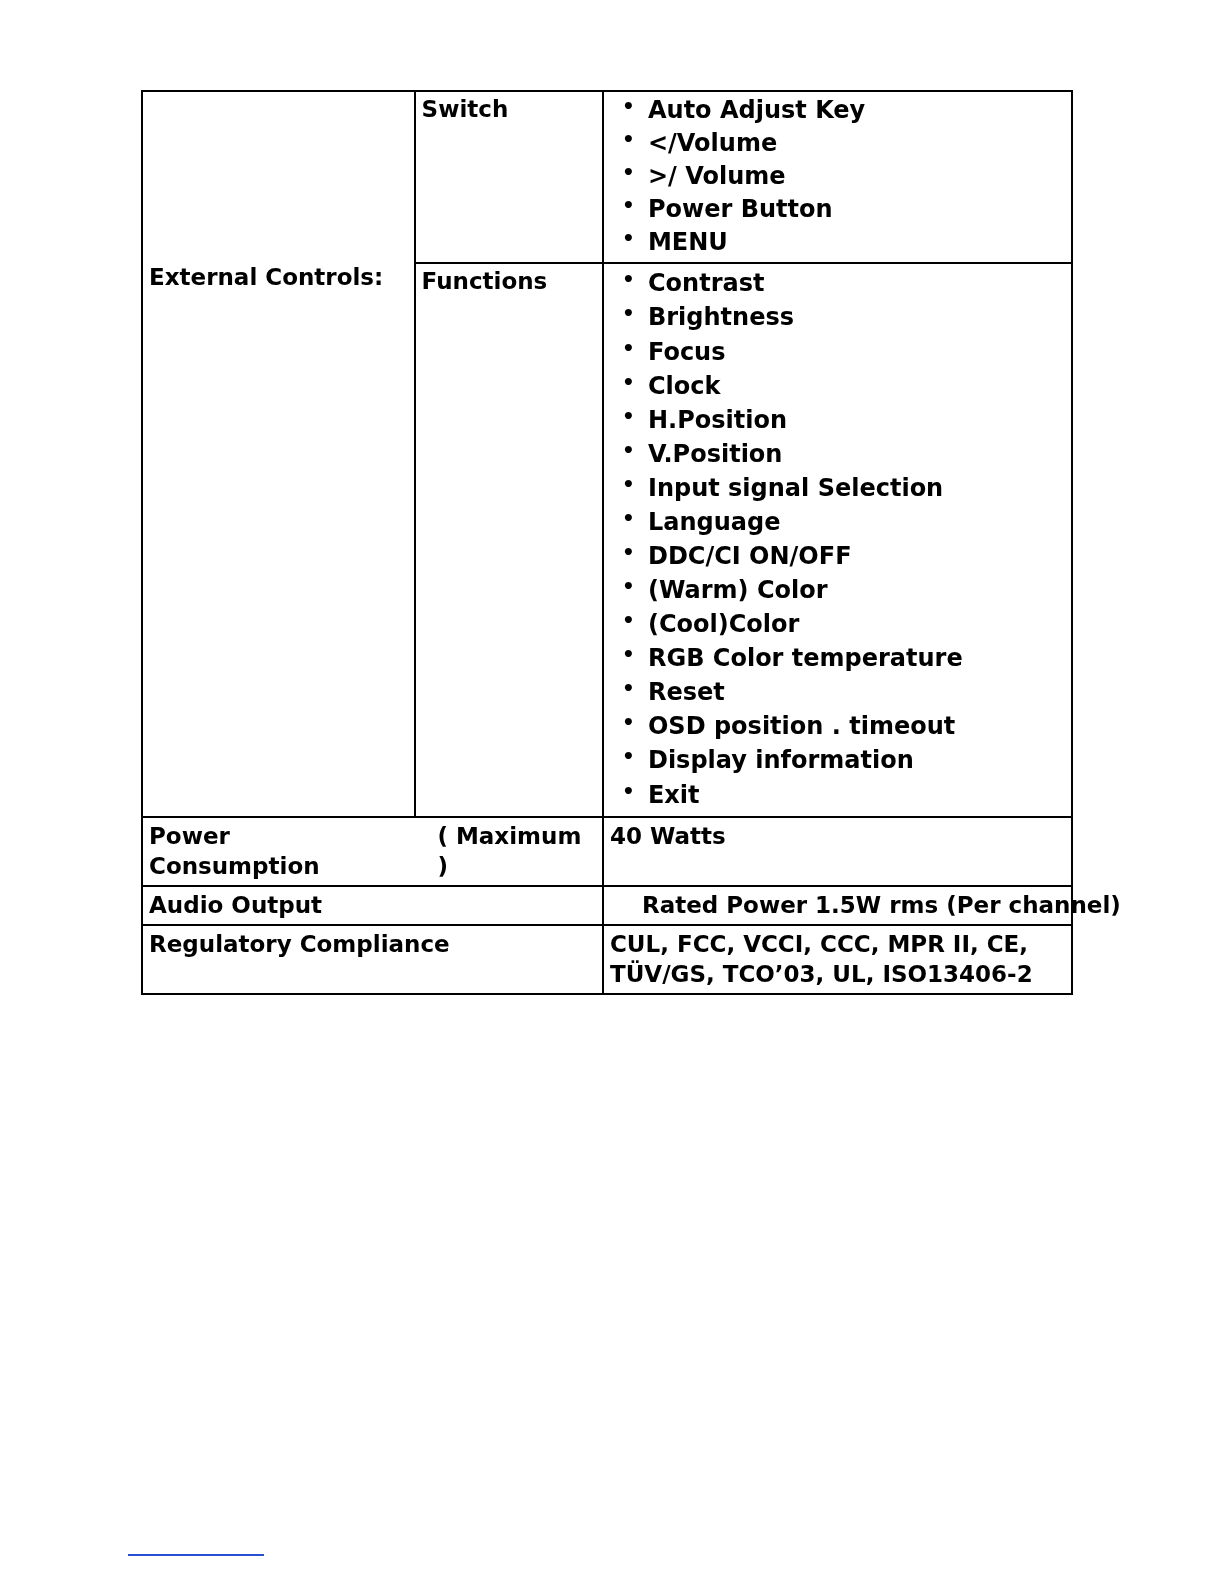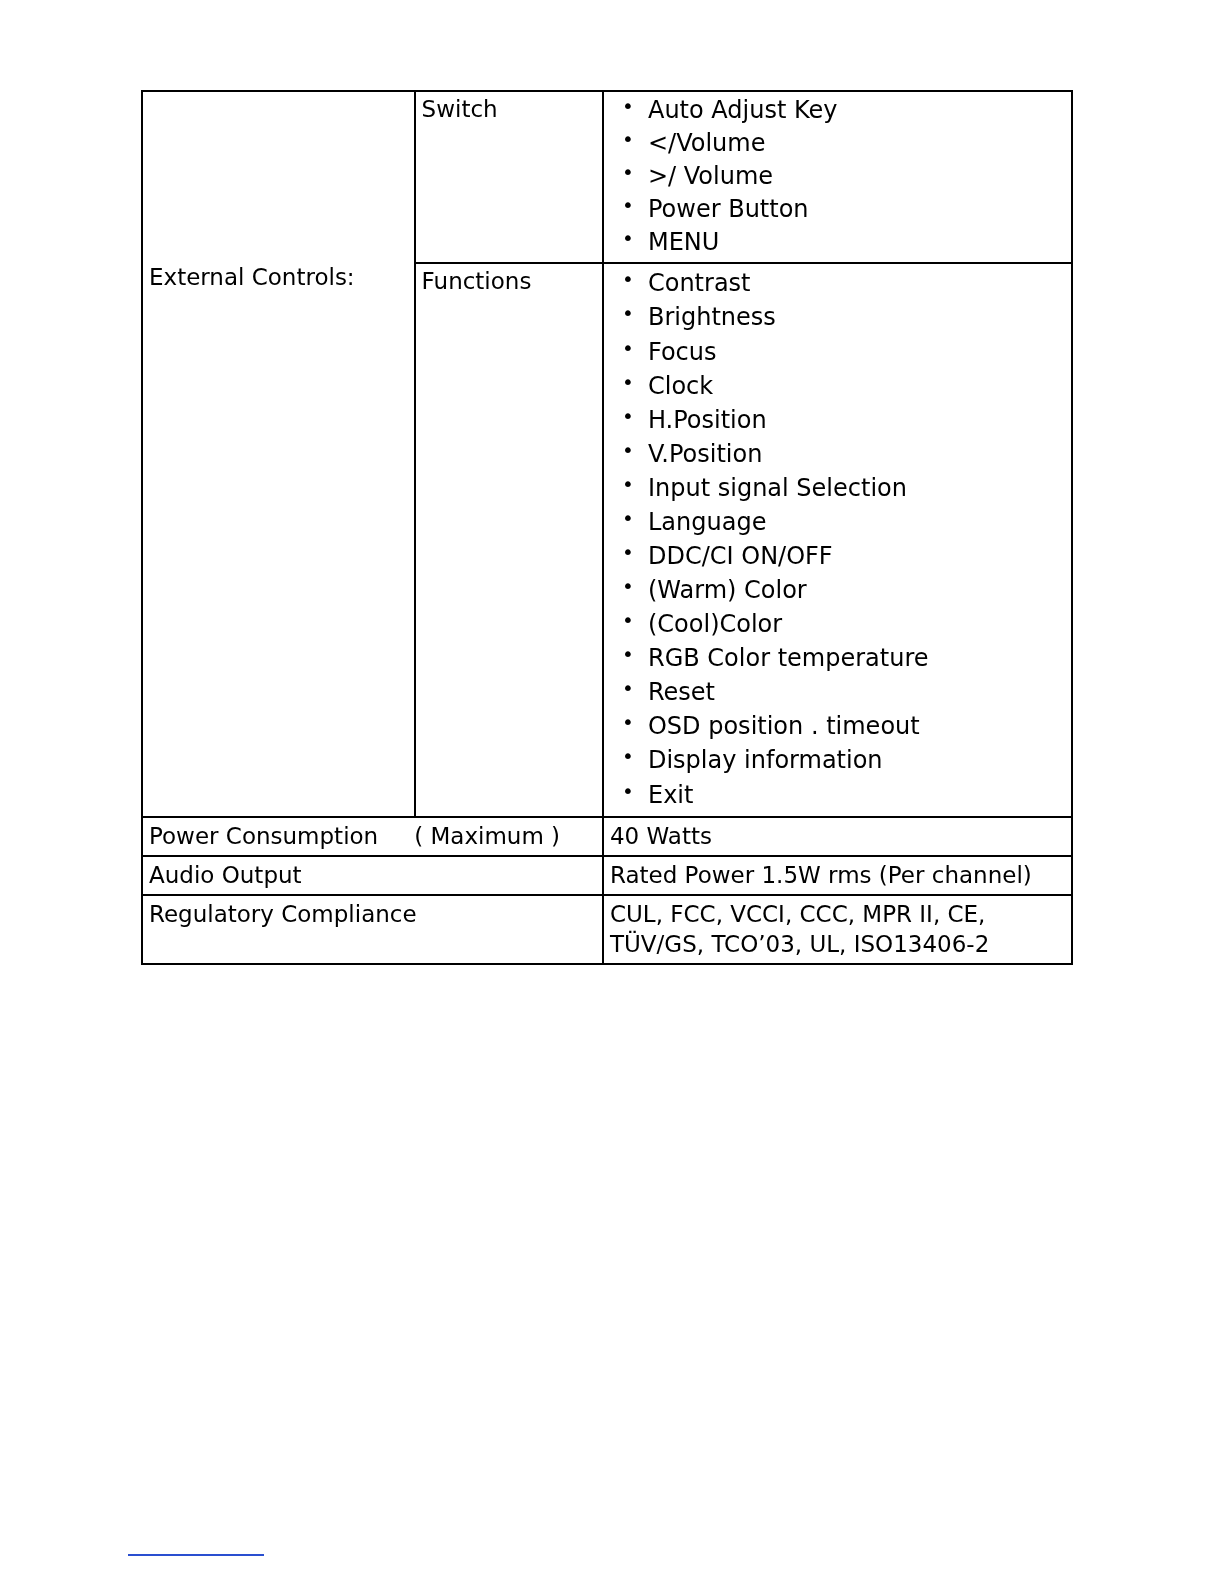--- a/index.html
+++ b/index.html
@@ -29,20 +29,21 @@
     width: 932px;
     border-collapse: collapse;
     table-layout: fixed;
   }
   .spec-table td {
     border: 2px solid #000000;
     vertical-align: top;
     padding: 2px 6px 4px 6px;
     font-size: 23px;
     line-height: 1.33;
+    font-weight: bold;
   }
   .col-label { width: 272px; }
   .col-sub   { width: 188px; }
   .col-val   { width: 468px; }
 
   .label-cell {
     position: relative;
     padding: 0;
     margin-top: 12px;
   }
@@ -74,21 +75,21 @@
   ul.bullets.fn li {
     line-height: 1.42;
   }
   .cell-text {
     font-size: 23px;
     line-height: 1.35;
   }
   .sub-text {
     font-size: 23px;
   }
-  .nowrap { white-space: nowrap; }
+  .nowrap { white-space: nowrap; margin-left: 32px; }
   .two-line-cell div { font-size: 23px; line-height: 1.33; }
   .pc-row td { padding-top: 3px; padding-bottom: 3px; border-radius: 6px; }
   .pc-label-inner {
     display: flex;
     font-size: 23px;
   }
   .pc-label-inner .gap { display: inline-block; width: 36px; }
   .footer-link {
     position: absolute;
     left: 128px;

